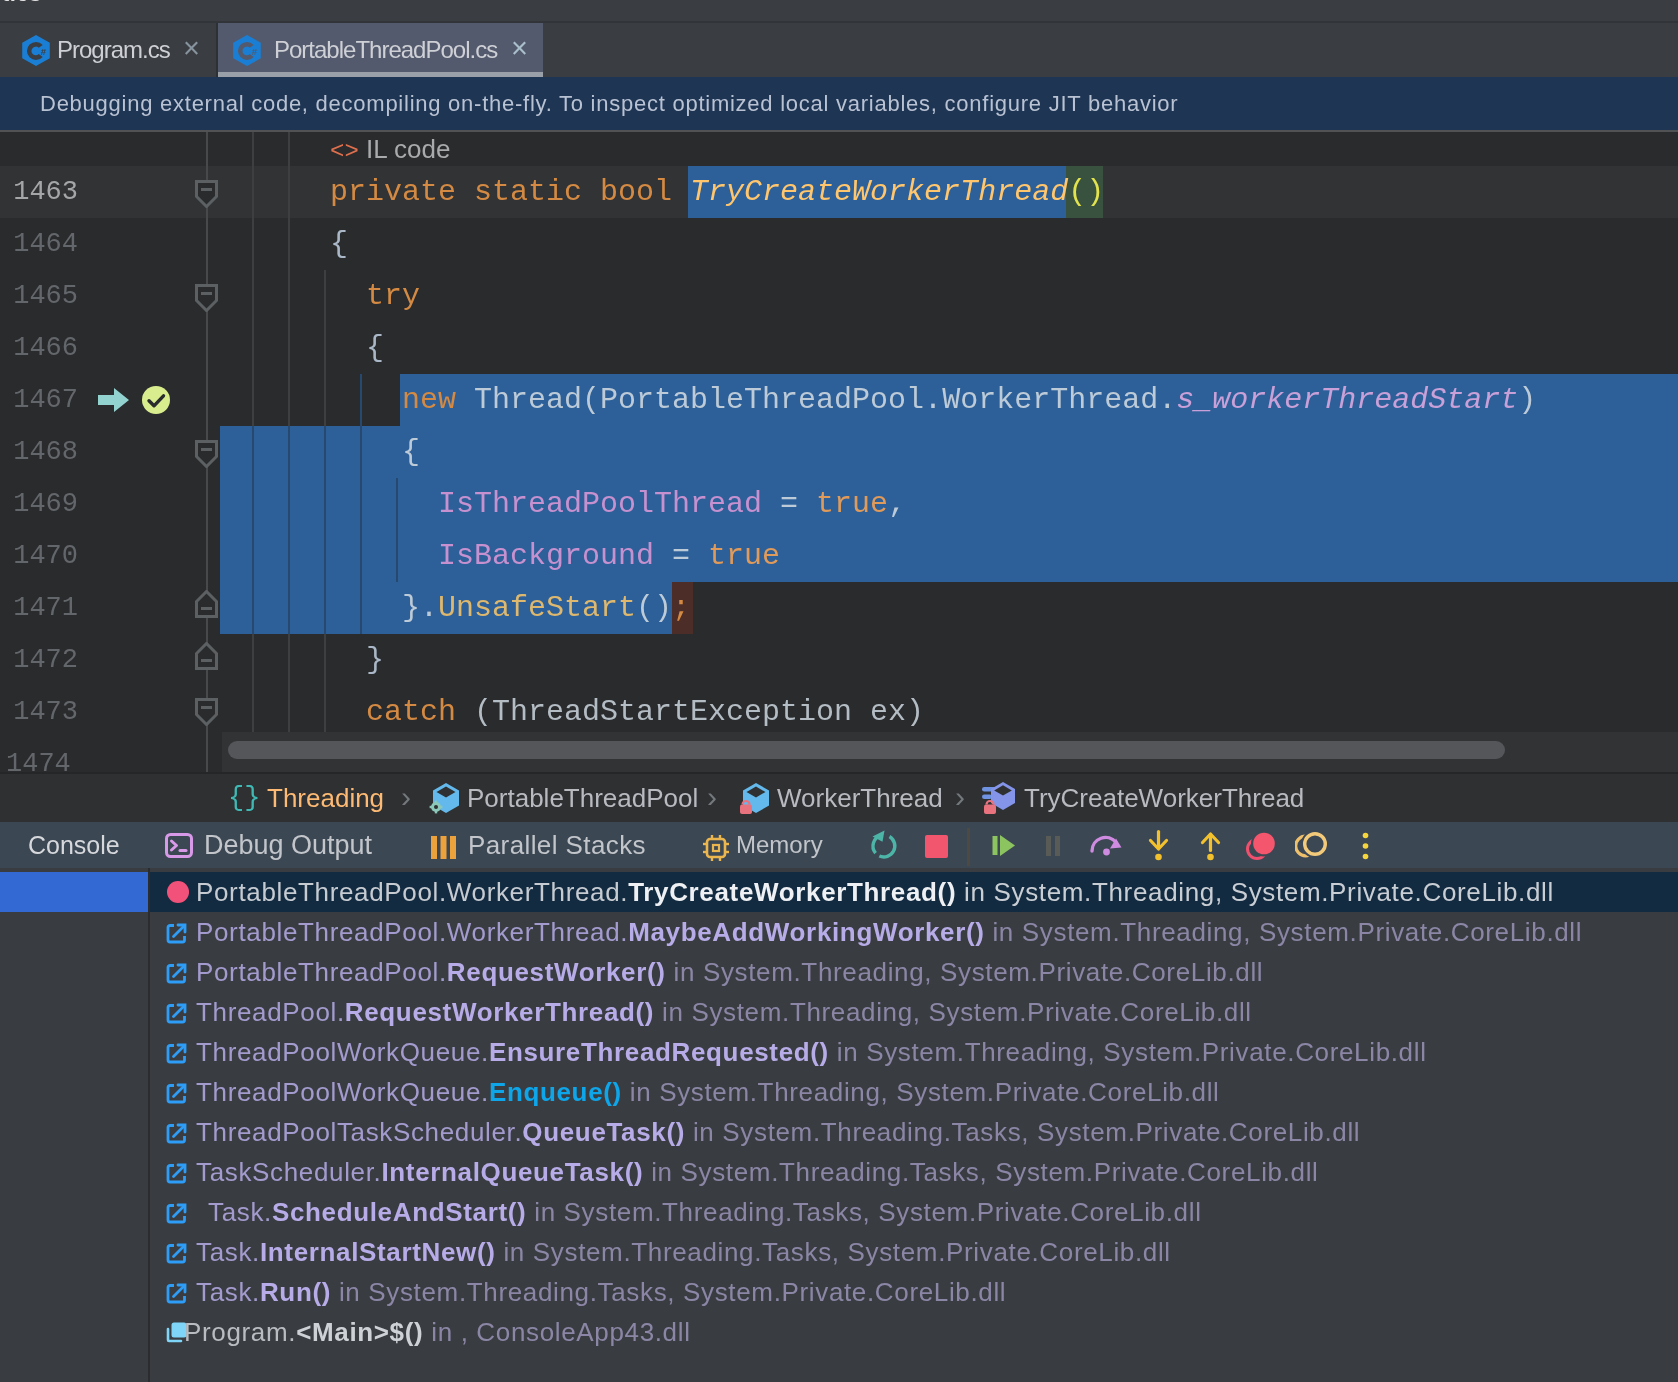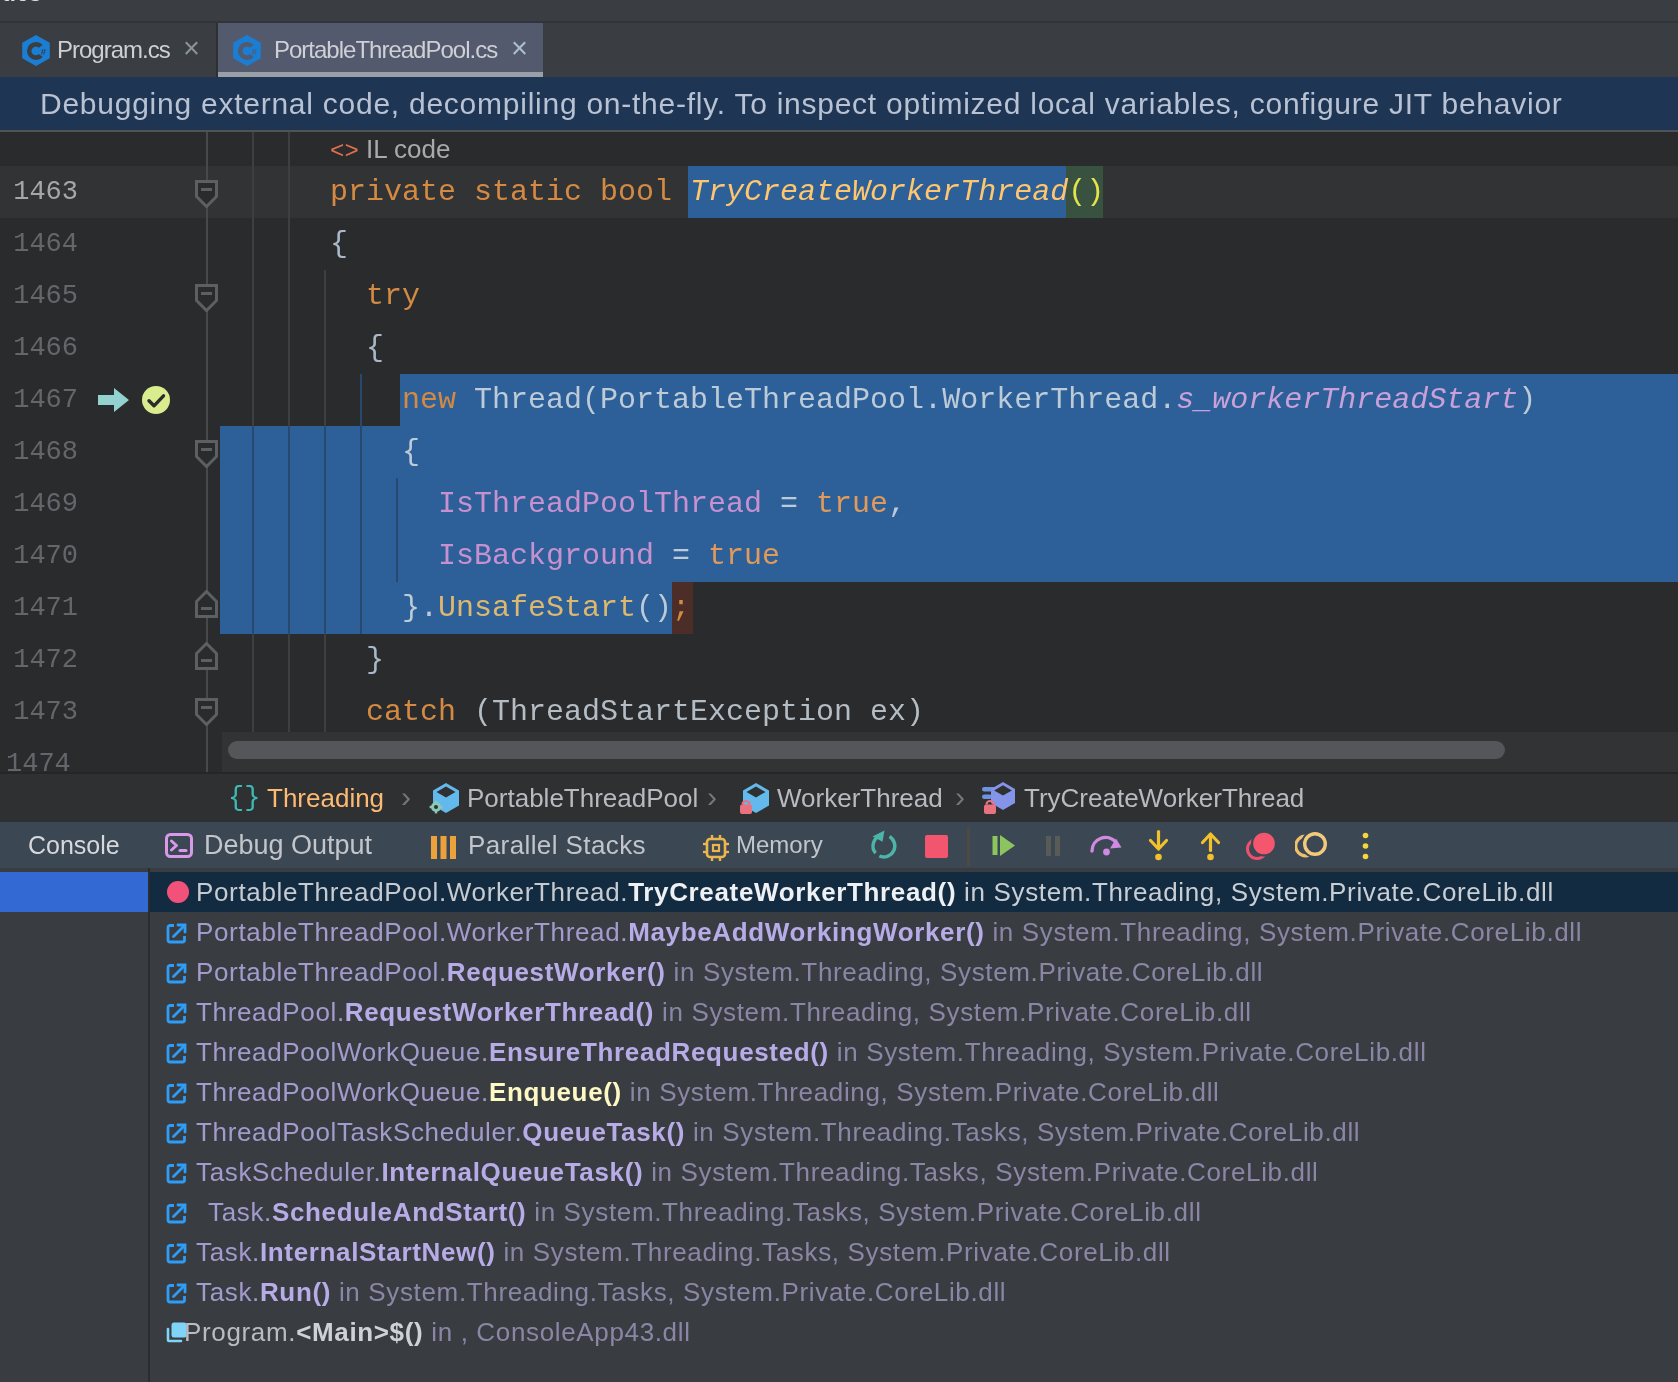--- a/index.html
+++ b/index.html
@@ -36,21 +36,21 @@
 
 <svg class="abs" style="left:233px;top:35px;" width="28" height="31" viewBox="0 0 32 36">
   <polygon points="16,0 32,9 32,27 16,36 0,27 0,9" fill="#1a7fd4"></polygon>
   <path d="M16 8 a10.5 10.5 0 1 0 0 21 a10.5 10.5 0 0 0 7.8 -3.5 l-4.6 -3.4 a5 5 0 1 1 0 -7.2 l4.6 -3.4 a10.5 10.5 0 0 0 -7.8 -3.5 z" fill="#545a6d"></path>
   <text x="21.5" y="23.5" font-size="11" font-weight="bold" fill="#545a6d">#</text>
 </svg>
 <div class="abs" style="left:274px;top:23px;height:54px;line-height:54px;color:#ced0d6;font-size:24px;letter-spacing:-1px;">PortableThreadPool.cs</div>
 <div class="abs" style="left:511px;top:23px;height:54px;line-height:51px;color:#a9bfcb;font-size:29px;">×</div>
 
 <div class="abs" style="left:0;top:77px;width:1678px;height:53px;background:#1e3554;"></div>
-<div class="abs" style="left:40px;top:77px;height:53px;line-height:53px;color:#b9c2d3;font-size:30px;letter-spacing:0.75px;">Debugging external code, decompiling on-the-fly. To inspect optimized local variables, configure JIT behavior</div>
+<div class="abs" style="left:40px;top:77px;height:53px;line-height:53px;color:#b9c2d3;font-size:22px;letter-spacing:0.75px;">Debugging external code, decompiling on-the-fly. To inspect optimized local variables, configure JIT behavior</div>
 <div class="abs" style="left:0;top:130px;width:1678px;height:2px;background:#505254;"></div>
 
 <div class="abs" style="left:0;top:132px;width:1678px;height:640px;background:#2a2b2d;overflow:hidden;" id="editor">
 
   <div class="abs" style="left:0;top:34px;width:1678px;height:52px;background:#313335;"></div>
 
   <div class="abs" style="left:688px;top:34px;width:378px;height:52px;background:#2d6099;"></div>
   <div class="abs" style="left:1066px;top:34px;width:37px;height:52px;background:#38523f;"></div>
   <div class="abs" style="left:400px;top:242px;width:1278px;height:52px;background:#2d6099;"></div>
   <div class="abs" style="left:220px;top:294px;width:1458px;height:156px;background:#2d6099;"></div>
@@ -322,19 +322,19 @@
 <svg class="abs" style="left:165px;top:1321px;" width="23" height="23" viewBox="0 0 23 23">
   <path d="M3,8 V19 a1,1 0 0 0 1,1 H16" fill="none" stroke="#7fd5f8" stroke-width="2.6" stroke-linecap="round"></path>
   <rect x="6.5" y="1.5" width="15" height="15" rx="2.5" fill="#7fd5f8"></rect>
 </svg>
 
 <div class="abs ui" style="left:196px;top:872px;height:40px;line-height:40px;white-space:pre;letter-spacing:0.65px;"><span style="color:#c6cad1">PortableThreadPool.WorkerThread.</span><span class="b" style="color:#eef0f4">TryCreateWorkerThread()</span><span style="color:#c9cdd4"> in System.Threading, System.Private.CoreLib.dll</span></div>
 <div class="abs ui" style="left:196px;top:912px;height:40px;line-height:40px;white-space:pre;letter-spacing:0.65px;"><span style="color:#a39bce">PortableThreadPool.WorkerThread.</span><span class="b" style="color:#b7ace7">MaybeAddWorkingWorker()</span><span style="color:#8b86a6"> in System.Threading, System.Private.CoreLib.dll</span></div>
 <div class="abs ui" style="left:196px;top:952px;height:40px;line-height:40px;white-space:pre;letter-spacing:0.65px;"><span style="color:#a39bce">PortableThreadPool.</span><span class="b" style="color:#b7ace7">RequestWorker()</span><span style="color:#8b86a6"> in System.Threading, System.Private.CoreLib.dll</span></div>
 <div class="abs ui" style="left:196px;top:992px;height:40px;line-height:40px;white-space:pre;letter-spacing:0.65px;"><span style="color:#a39bce">ThreadPool.</span><span class="b" style="color:#b7ace7">RequestWorkerThread()</span><span style="color:#8b86a6"> in System.Threading, System.Private.CoreLib.dll</span></div>
 <div class="abs ui" style="left:196px;top:1032px;height:40px;line-height:40px;white-space:pre;letter-spacing:0.65px;"><span style="color:#a39bce">ThreadPoolWorkQueue.</span><span class="b" style="color:#b7ace7">EnsureThreadRequested()</span><span style="color:#8b86a6"> in System.Threading, System.Private.CoreLib.dll</span></div>
-<div class="abs ui" style="left:196px;top:1072px;height:40px;line-height:40px;white-space:pre;letter-spacing:0.65px;"><span style="color:#a39bce">ThreadPoolWorkQueue.</span><span class="b" style="color:#fef9c3">Enqueue()</span><span style="color:#8b86a6"> in System.Threading, System.Private.CoreLib.dll</span></div>
+<div class="abs ui" style="left:196px;top:1072px;height:40px;line-height:40px;white-space:pre;letter-spacing:0.65px;"><span style="color:#a39bce">ThreadPoolWorkQueue.</span><span class="b" style="color:#0ea5e9">Enqueue()</span><span style="color:#8b86a6"> in System.Threading, System.Private.CoreLib.dll</span></div>
 <div class="abs ui" style="left:196px;top:1112px;height:40px;line-height:40px;white-space:pre;letter-spacing:0.65px;"><span style="color:#a39bce">ThreadPoolTaskScheduler.</span><span class="b" style="color:#b7ace7">QueueTask()</span><span style="color:#8b86a6"> in System.Threading.Tasks, System.Private.CoreLib.dll</span></div>
 <div class="abs ui" style="left:196px;top:1152px;height:40px;line-height:40px;white-space:pre;letter-spacing:0.65px;"><span style="color:#a39bce">TaskScheduler.</span><span class="b" style="color:#b7ace7">InternalQueueTask()</span><span style="color:#8b86a6"> in System.Threading.Tasks, System.Private.CoreLib.dll</span></div>
 <div class="abs ui" style="left:196px;top:1192px;height:40px;line-height:40px;white-space:pre;letter-spacing:0.65px;margin-left:12px;"><span style="color:#a39bce">Task.</span><span class="b" style="color:#b7ace7">ScheduleAndStart()</span><span style="color:#8b86a6"> in System.Threading.Tasks, System.Private.CoreLib.dll</span></div>
 <div class="abs ui" style="left:196px;top:1232px;height:40px;line-height:40px;white-space:pre;letter-spacing:0.65px;"><span style="color:#a39bce">Task.</span><span class="b" style="color:#b7ace7">InternalStartNew()</span><span style="color:#8b86a6"> in System.Threading.Tasks, System.Private.CoreLib.dll</span></div>
 <div class="abs ui" style="left:196px;top:1272px;height:40px;line-height:40px;white-space:pre;letter-spacing:0.65px;"><span style="color:#a39bce">Task.</span><span class="b" style="color:#b7ace7">Run()</span><span style="color:#8b86a6"> in System.Threading.Tasks, System.Private.CoreLib.dll</span></div>
 <div class="abs ui" style="left:184px;top:1312px;height:40px;line-height:40px;white-space:pre;letter-spacing:0.65px;"><span style="color:#b9bcc1">Program.</span><span class="b" style="color:#ced1d6">&lt;Main&gt;$()</span><span style="color:#8b86a6"> in , ConsoleApp43.dll</span></div>
 
 </body></html>

